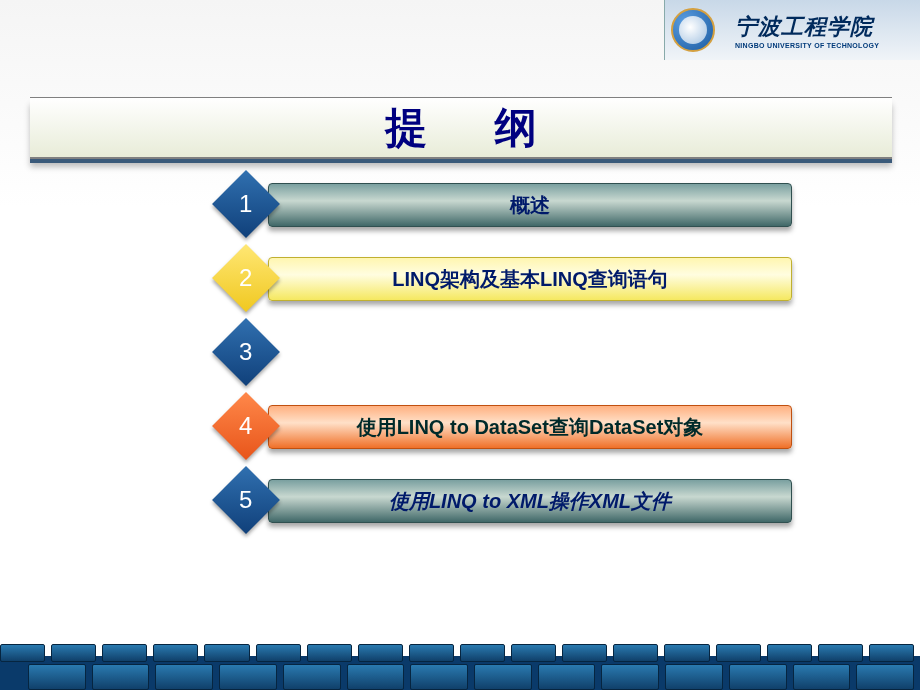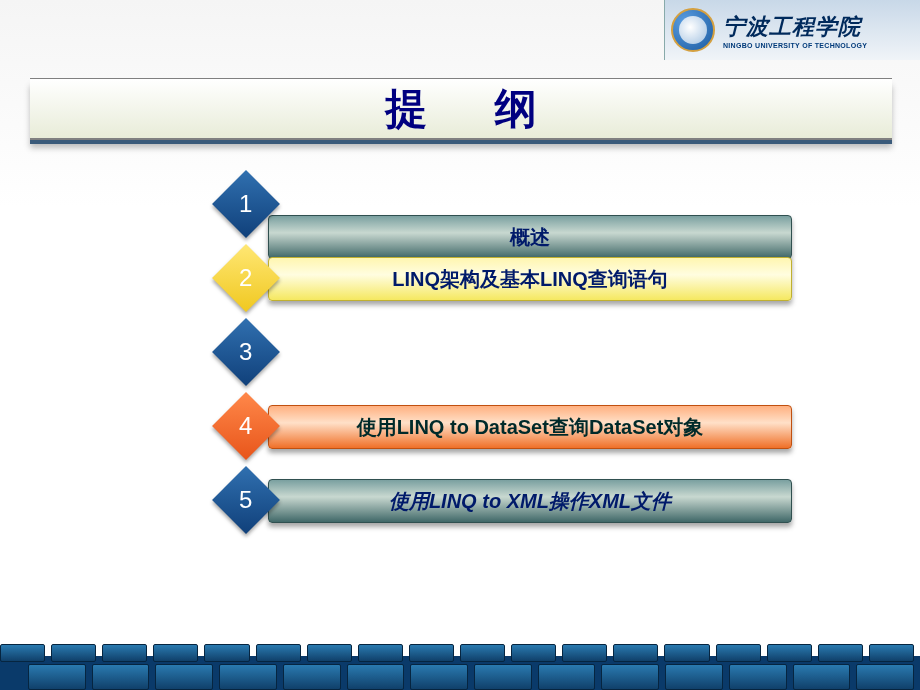--- a/index.html
+++ b/index.html
@@ -24,40 +24,40 @@
   width: 44px; height: 44px;
   border-radius: 50%;
   background: radial-gradient(circle at 30% 30%, #5a9de0, #1a5aa0);
   border: 2px solid #d4a040;
   display: flex; align-items: center; justify-content: center;
 }
 .logo-inner {
   width: 28px; height: 28px; border-radius: 50%;
   background: radial-gradient(circle at 40% 40%, #fff, #a0c0e0);
 }
-.logo-text { margin-left: 8px; }
+.logo-text { margin-left: 20px; }
 .logo-cn {
   color: #002a5c;
   font-size: 22px;
   font-style: italic;
   font-weight: 700;
   letter-spacing: 1px;
   font-family: "STXingkai","KaiTi","Microsoft YaHei",serif;
 }
 .logo-en {
   color: #003a7a;
   font-size: 7px;
   font-weight: 700;
   letter-spacing: 0.3px;
 }
 
 
 .title-wrap {
   position: absolute;
-  top: 78px; left: 30px;
+  top: 97px; left: 30px;
   width: 862px; height: 62px;
   background: linear-gradient(to bottom, #ffffff 0%, #e8ecd8 100%);
   border-top: 1px solid #808080;
   border-bottom: 2px solid #808080;
   box-shadow: 0 4px 0 #3a5a7a, 0 8px 6px rgba(0,0,0,0.25);
   display: flex; align-items: center; justify-content: center;
 }
 .title-wrap .title {
   color: #000080;
   font-size: 42px;
@@ -108,21 +108,21 @@
 }
 
 
 .d1 { background: linear-gradient(135deg, #3070b0, #10407a); }
 .d2 { background: linear-gradient(135deg, #ffe774, #f0c820); }
 .d3 { background: linear-gradient(135deg, #3070b0, #10407a); }
 .d4 { background: linear-gradient(135deg, #ff884a, #e8551a); }
 .d5 { background: linear-gradient(135deg, #3070b0, #10407a); }
 
 
-.b1 { background: linear-gradient(to bottom, #7aa0a0 0%, #c8d8d0 40%, #406868 100%); border: 1px solid #305050; margin-top: 32px; }
+.b1 { background: linear-gradient(to bottom, #7aa0a0 0%, #c8d8d0 40%, #406868 100%); border: 1px solid #305050; }
 .b1 .bar-text { color: #001a6a; }
 .b2 { background: linear-gradient(to bottom, #fff6b0 0%, #fffde0 40%, #f5e860 100%); border: 1px solid #c0b030; }
 .b2 .bar-text { color: #001a6a; }
 .b3 { background: linear-gradient(to bottom, #7a98b0 0%, #c0d0de 40%, #3a5a80 100%); border: 1px solid #2a4a68; }
 .b3 .bar-text { color: #000070; }
 .b4 { background: linear-gradient(to bottom, #ffb080 0%, #ffe0c8 40%, #f07028 100%); border: 1px solid #c05010; align-items: center; }
 .b4 .bar-text { color: #002a2a; }
 .b5 { background: linear-gradient(to bottom, #7aa0a0 0%, #c8d8d0 40%, #406868 100%); border: 1px solid #305050; font-style: italic; }
 .b5 .bar-text { color: #001a6a; }
 

